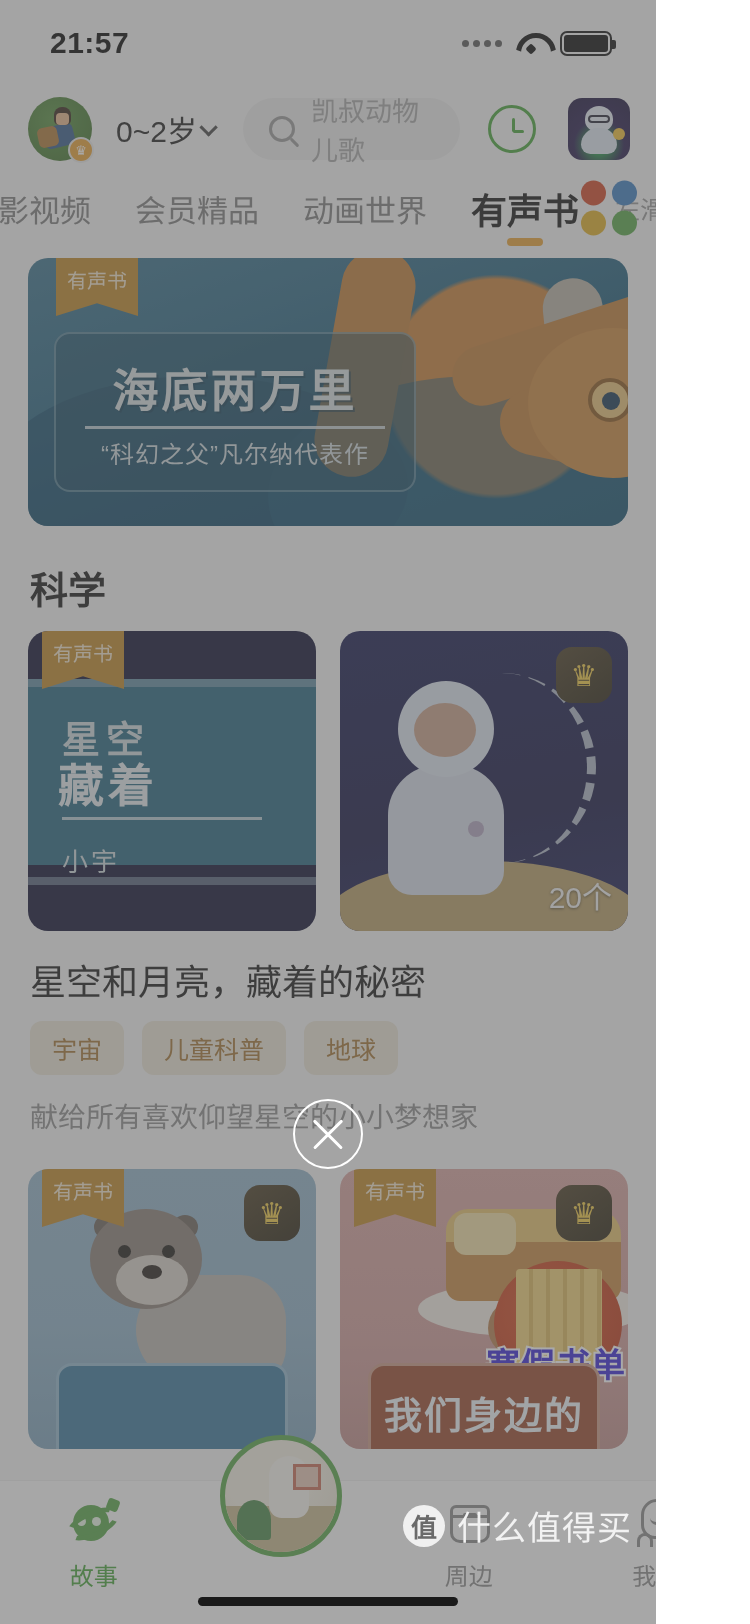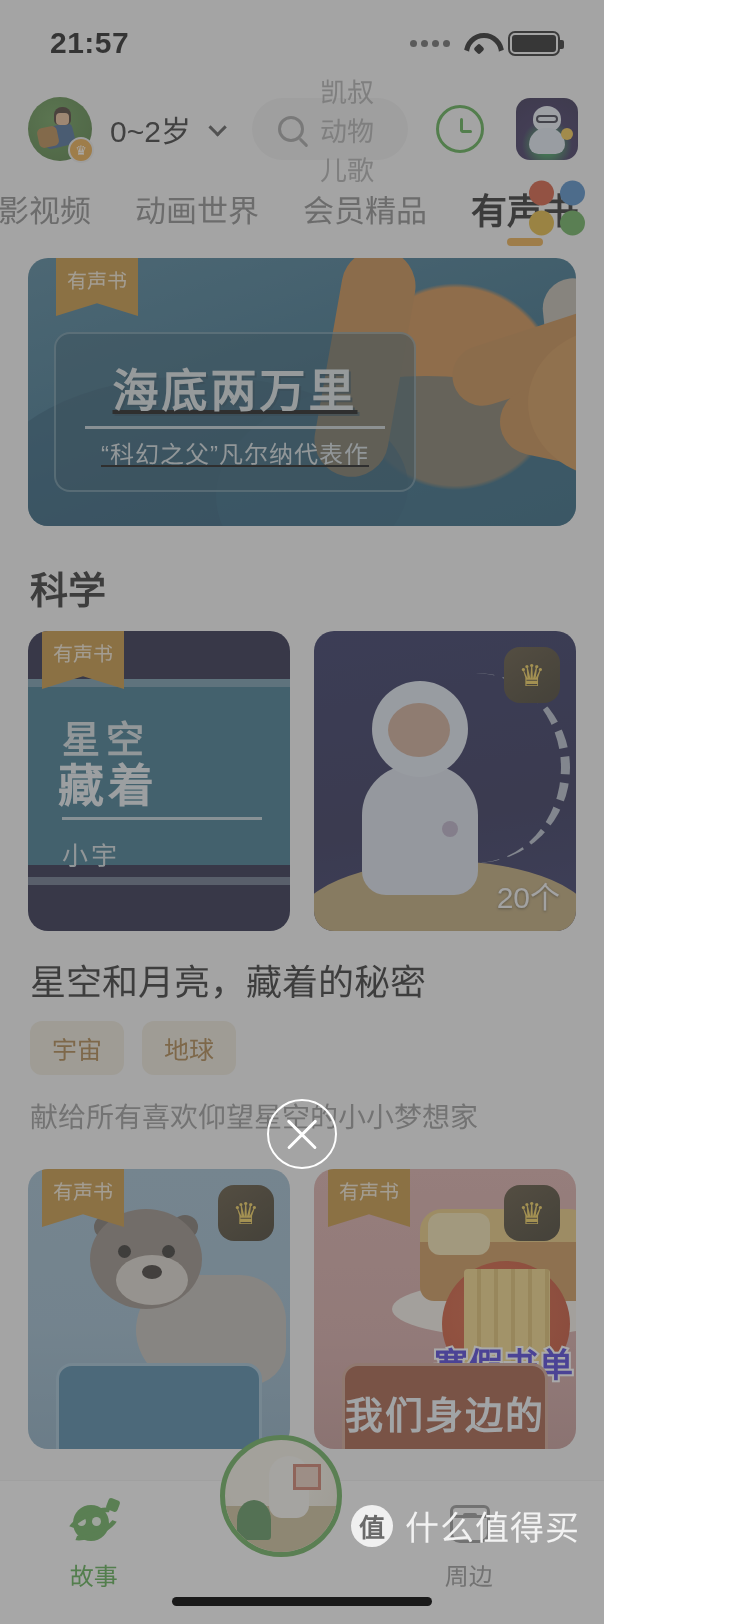--- a/index.html
+++ b/index.html
@@ -2,21 +2,21 @@
 <html lang="zh-CN"><head>
 <meta charset="utf-8">
 <style>
   * { box-sizing: border-box; margin: 0; padding: 0; }
   html, body {
     width: 750px; height: 1624px;
     font-family: "Liberation Sans", "DejaVu Sans", sans-serif;
     overflow: hidden; background: #ffffff;
   }
   #phone {
-    position: relative; width: 604px; height: 1624px;
+    position: relative; width: 656px; height: 1624px;
     background: #f4f4f4; overflow: hidden;
   }
 
   
   #page {
     position: absolute; inset: 0;
     background: #f5f5f5;
   }
   #dim-overlay {
     position: absolute; inset: 0;
@@ -67,21 +67,21 @@
   .avatar .head { position: absolute; left: 26px; top: 10px; width: 17px; height: 18px; background: #3b2a20; border-radius: 8px 8px 5px 5px; }
   .avatar .face { position: absolute; left: 28px; top: 16px; width: 13px; height: 12px; background: #e8b98f; border-radius: 4px; }
   .avatar .body { position: absolute; left: 16px; top: 28px; width: 30px; height: 22px; background: #3a5e8d; border-radius: 6px; transform: rotate(-14deg); }
   .avatar .pack { position: absolute; left: 10px; top: 30px; width: 20px; height: 20px; background: #b07c3c; border-radius: 5px; transform: rotate(-12deg); }
   .crown-badge {
     position: absolute; right: -2px; bottom: -2px; width: 26px; height: 26px;
     border-radius: 50%; background: #e8a33a; border: 2px solid #e9e9e9;
     display: flex; align-items: center; justify-content: center;
     font-size: 13px; color: #fff; line-height: 1;
   }
-  .age-sel { display: flex; align-items: center; gap: 18px; margin-left: 6px; }
+  .age-sel { display: flex; align-items: center; gap: 3px; margin-left: 12px; }
   .age-text { font-size: 30px; color: #262626; font-weight: 500; white-space: nowrap; }
   .chev { width: 13px; height: 13px; border-right: 3px solid #4a4a4a; border-bottom: 3px solid #4a4a4a; transform: rotate(45deg) translateY(-3px); }
   .searchbar {
     flex: 1; height: 62px; margin: 0 16px 0 18px; background: #eaeaea; border-radius: 31px;
     display: flex; align-items: center; gap: 16px; padding: 0 26px;
   }
   .search-icon { width: 26px; height: 26px; border: 3px solid #9c9c9c; border-radius: 50%; position: relative; flex: none; }
   .search-icon::after { content: ""; position: absolute; right: -8px; bottom: -5px; width: 11px; height: 3px; background: #9c9c9c; border-radius: 2px; transform: rotate(45deg); }
   .search-ph { font-size: 27px; color: #a8a8a8; }
   .clock-icon { width: 48px; height: 48px; border: 3px solid #4ca63f; border-radius: 50%; position: relative; flex: none; }
@@ -134,21 +134,21 @@
   .squid-eye::after { content:""; position:absolute; left: 10px; top: 10px; width: 18px; height: 18px; border-radius: 50%; background: #1d3c56; }
   .hero-badge {
     position: absolute; left: 28px; top: 0; width: 82px; height: 58px;
     background: #c18a2d; color: #f3e6cf; font-size: 20px;
     display: flex; align-items: flex-start; justify-content: center; padding-top: 7px;
     clip-path: polygon(0 0, 100% 0, 100% 100%, 50% 78%, 0 100%);
   }
   .hero-panel {
     position: absolute; left: 26px; top: 74px; width: 362px; height: 160px;
     background: rgba(32,78,100,.55); border: 2px solid rgba(190,215,225,.35); border-radius: 16px;
-    display: flex; flex-direction: column; align-items: center; justify-content: center; gap: 6px; text-decoration: underline;
+    display: flex; flex-direction: column; align-items: center; justify-content: center; gap: 6px;
   }
   .hero-title {
     font-size: 46px; font-weight: 900; color: #d7dfe2; letter-spacing: 3px;
     text-shadow: 2px 2px 0 rgba(25,60,80,.6);
   }
   .hero-rule { width: 300px; height: 3px; background: rgba(214,225,230,.85); }
   .hero-sub { font-size: 24px; color: #cfd9dd; letter-spacing: 1px; }
 
   
   .section-title {
@@ -161,21 +161,21 @@
     flex: 1; height: 300px; border-radius: 20px; overflow: hidden; position: relative;
   }
   .feat-left {
     background: linear-gradient(180deg, #131436 0 16%, #2b6a82 16% 78%, #131436 78% 100%);
   }
   .feat-left .band-top { position:absolute; left:0; right:0; top: 48px; height: 8px; background: rgba(160,180,195,.5); }
   .feat-left .band-bot { position:absolute; left:0; right:0; bottom: 46px; height: 8px; background: rgba(160,180,195,.5); }
   .feat-left .ftitle1 { position: absolute; left: 34px; top: 78px; font-size: 38px; color: #cfd9de; font-weight: 600; letter-spacing: 6px; }
   .feat-left .ftitle2 { position: absolute; left: 30px; top: 118px; font-size: 46px; color: #e3eaee; font-weight: 900; letter-spacing: 4px; }
   .feat-left .frule { position: absolute; left: 34px; top: 186px; width: 200px; height: 3px; background: rgba(220,230,235,.8); }
-  .feat-left .fsub { position: absolute; left: 34px; top: 204px; font-size: 26px; color: #cdd7dc; letter-spacing: 3px; }
+  .feat-left .fsub { position: absolute; left: 34px; top: 210px; font-size: 26px; color: #cdd7dc; letter-spacing: 3px; }
   .feat-right { background: linear-gradient(170deg, #1c1f52 0%, #191a45 60%, #22245a 100%); }
   .astro { position: absolute; left: 36px; top: 42px; width: 180px; height: 230px; }
   .astro .helmet { position: absolute; left: 22px; top: 8px; width: 96px; height: 96px; border-radius: 50%; background: #dce3ef; }
   .astro .visor { position: absolute; left: 38px; top: 30px; width: 62px; height: 54px; border-radius: 50%; background: #c9a18a; }
   .astro .suit { position: absolute; left: 12px; top: 92px; width: 116px; height: 130px; border-radius: 50px 50px 24px 24px; background: #d6dce8; }
   .astro .btn { position: absolute; left: 92px; top: 148px; width: 16px; height: 16px; border-radius: 50%; background: #b2a5c0; }
   .astro .cord { position: absolute; left: 100px; top: 0; width: 120px; height: 190px; border-right: 9px dashed #aeb6c6; border-radius: 0 120px 120px 0; }
   .planet-arc { position: absolute; left: -20px; right: -20px; bottom: -60px; height: 130px; border-radius: 50%; background: #b9a06a; }
   .vip-badge {
     position: absolute; right: 16px; top: 16px; width: 56px; height: 56px; border-radius: 16px;
@@ -361,22 +361,22 @@
       <div class="profile-pic">
         <span class="b-head"></span>
           <span class="b-glass"></span>
         <span class="b-body"></span>
           <span class="b-dot"></span>
       </div>
     </div>
 
     <div class="tabs">
       <div class="tab first">影视频</div>
+      <div class="tab">会员精品</div>
       <div class="tab">动画世界</div>
-      <div class="tab">会员精品</div>
       <div class="tab active">
         <span>有声书</span>
         <span class="underline"></span>
       </div>
       <div class="tab hint">左滑查</div>
       <div class="grid-dots">
         <i style="background:#d1492a"></i>
           <i style="background:#3f7fc0"></i>
         <i style="background:#e0b02a"></i>
           <i style="background:#5aa84b"></i>
@@ -422,20 +422,21 @@
             <span class="btn"></span>
         </div>
         <div class="vip-badge">♛</div>
         <div class="count-badge">20个</div>
       </div>
     </div>
 
     <div class="item-title">星空和月亮，藏着的秘密</div>
     <div class="tag-row">
       <span class="tag">宇宙</span>
+      <span class="tag">儿童科普</span>
       <span class="tag">地球</span>
     </div>
     <div class="item-desc">献给所有喜欢仰望星空的小小梦想家</div>
 
     <div class="low-row">
       <div class="low-card low-left">
         <div class="otter">
           <span class="obody"></span>
           <span class="oear1"></span>
             <span class="oear2"></span>

